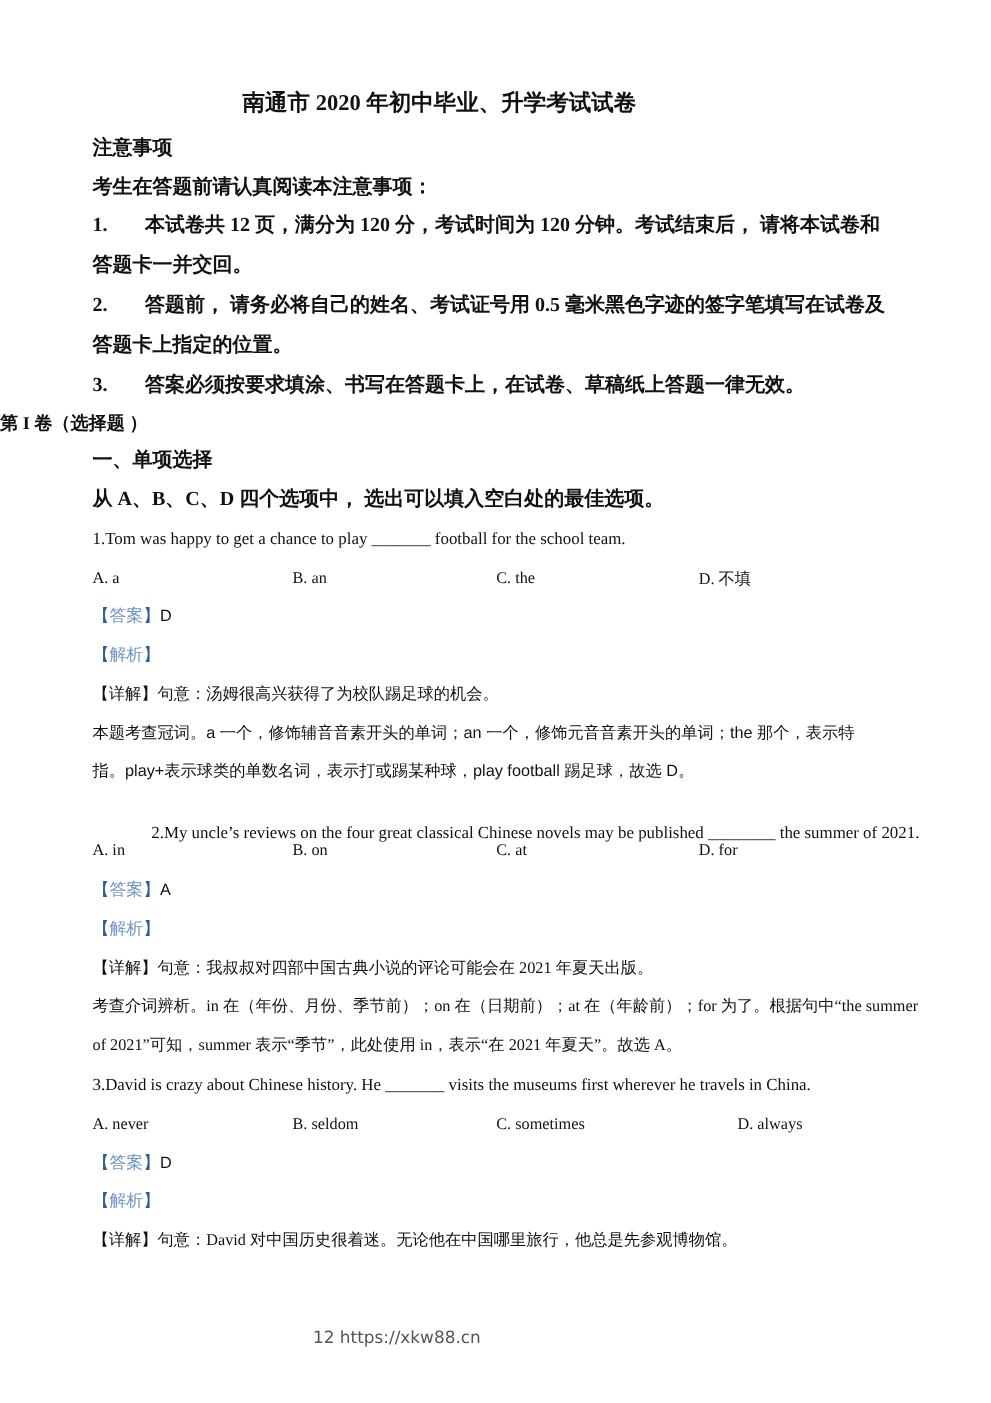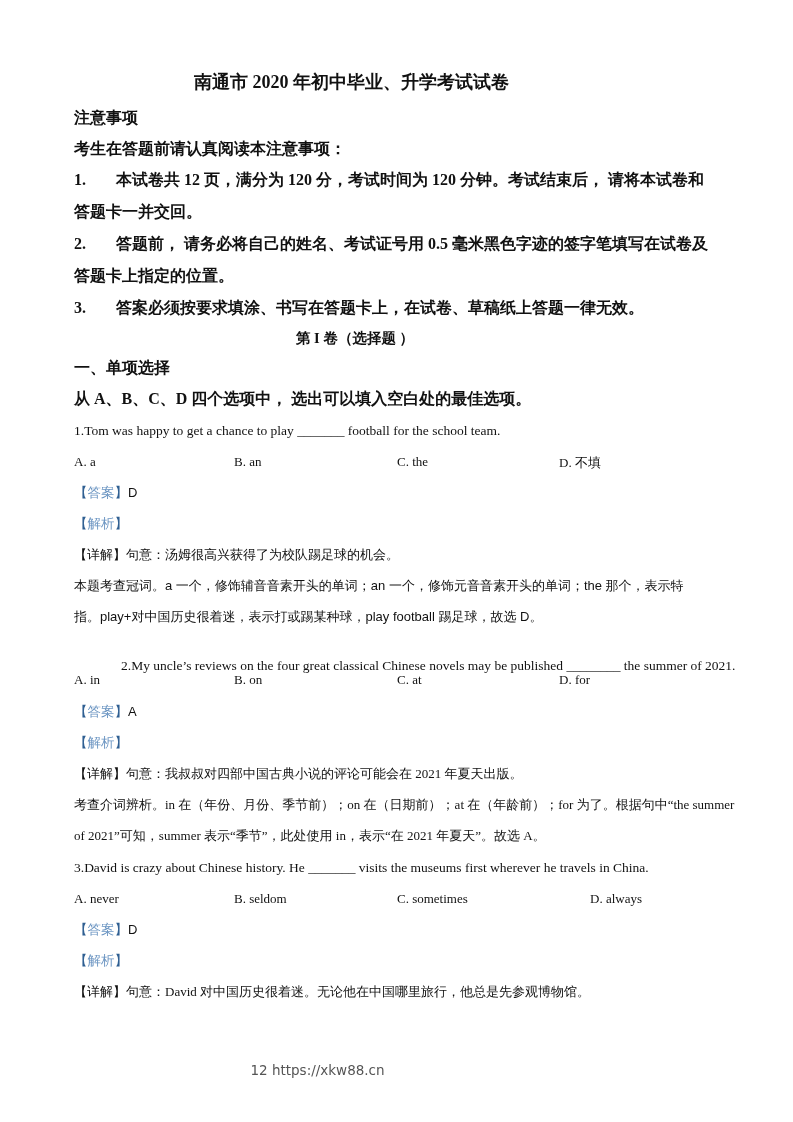--- a/index.html
+++ b/index.html
@@ -2,21 +2,21 @@
 <html><head>
   <meta charset="utf-8">
   <style>
     html, body { margin: 0; padding: 0; background: #ffffff; }
     body { width: 793px; height: 1122px; position: relative; overflow: hidden;
            font-family: "Liberation Serif", "DejaVu Serif", serif; color: #111; }
     .line { position: absolute; left: 74px; white-space: nowrap; }
     .title { position: absolute; left: 0; width: 703px; text-align: center; top: 70px;
              font-size: 18px; font-weight: bold; }
     .bold { font-weight: bold; font-size: 16px; }
-    .sec { position: absolute; left: 0; width: 710px; text-align: center; font-weight: bold; font-size: 14.5px; }
+    .sec { position: absolute; left: 0; width: 710px; text-align: left; font-weight: bold; font-size: 14.5px; }
     .q { font-size: 13.5px; }
     .num { display: inline-block; width: 42px; }
     .opt { position: absolute; font-size: 13px; white-space: nowrap; }
     .sans { font-family: "Liberation Sans", "DejaVu Sans", sans-serif; }
     .tag { font-size: 13.5px; }
     .br { color: #2f5f92; }
     .tagtxt { color: #6b95c2; text-align: center; }
     .ans { font-family: "Liberation Sans", sans-serif; font-size: 13px; }
     .body { font-size: 13px; }
     .footer { position: absolute; left: 0; width: 635px; text-align: center; top: 1062px;
@@ -59,21 +59,21 @@
   <div class="line tag" style="top:484px;">
     <span class="br">【</span><span class="tagtxt">答案</span><span class="br">】</span><span class="ans">D</span>
   </div>
   <div class="line tag" style="top:515px;">
     <span class="br">【</span><span class="tagtxt">解析</span><span class="br">】</span>
   </div>
   <div class="line body" style="top:546px;">
     <span>【详解】</span><span>句意：汤姆很高兴获得了为校队踢足球的机会。</span>
   </div>
   <div class="line body sans" style="top:577px;">本题考查冠词。a 一个，修饰辅音音素开头的单词；an 一个，修饰元音音素开头的单词；the 那个，表示特</div>
-  <div class="line body sans" style="top:608px;">指。play+对中国历史很着迷，表示打或踢某种球，play football 踢足球，故选 D。</div>
+  <div class="line body sans" style="top:608px;">指。play+表示球类的单数名词，表示打或踢某种球，play football 踢足球，故选 D。</div>
 
   <div class="line q" style="top:658px;margin-left:47px;">2.My uncle’s reviews on the four great classical Chinese novels may be published ________ the summer of 2021.</div>
   <div class="opt" style="top:672px; left:74px;">A. in</div>
   <div class="opt" style="top:672px; left:234px;">B. on</div>
   <div class="opt" style="top:672px; left:397px;">C. at</div>
   <div class="opt" style="top:672px; left:559px;">D. for</div>
 
   <div class="line tag" style="top:703px;">
     <span class="br">【</span><span class="tagtxt">答案</span><span class="br">】</span><span class="ans">A</span>
   </div>

